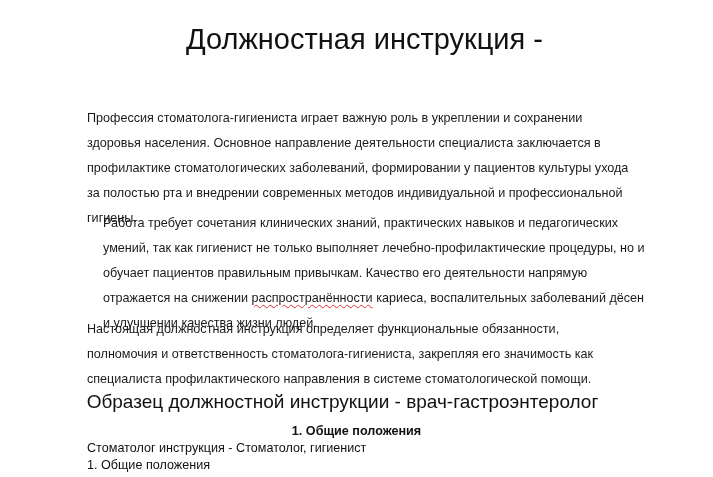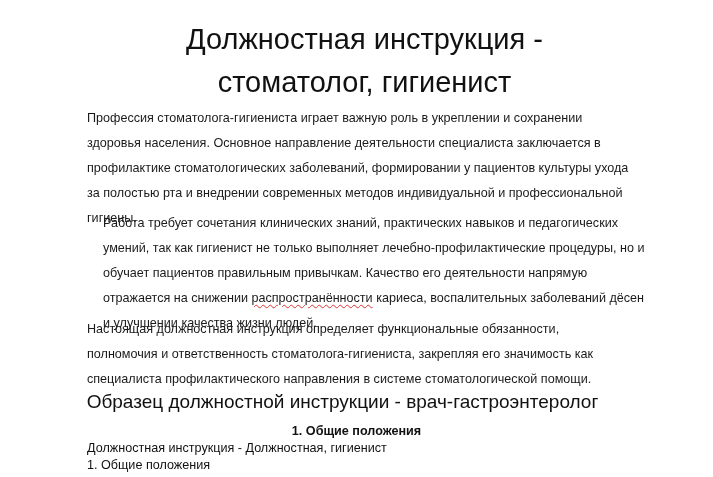--- a/index.html
+++ b/index.html
@@ -42,27 +42,26 @@
       position: absolute; left: 87px; font-size: 12.6px; line-height: 17px; margin: 0;
     }
     .l1 { top: 440px; }
     .l2 { top: 457px; }
   </style>
 </head>
 <body>
 
 <h1 class="title">
   <span>Должностная инструкция -</span><br>
-  <span>стоматолог, гигиенист</span>
 </h1>
 
 <p class="para p1">Профессия стоматолога-гигиениста играет важную роль в укреплении и сохранении здоровья населения. Основное направление деятельности специалиста заключается в профилактике стоматологических заболеваний, формировании у пациентов культуры ухода за полостью рта и внедрении современных методов индивидуальной и профессиональной гигиены.</p>
 
 <p class="para p2"><span>Работа требует сочетания клинических знаний, практических навыков и педагогических умений, так как гигиенист не только выполняет лечебно-профилактические процедуры, но и обучает пациентов правильным привычкам. Качество его деятельности напрямую отражается на снижении </span><span class="spell">распространённости</span><span> кариеса, воспалительных заболеваний дёсен и улучшении качества жизни людей.</span></p>
 
 <p class="para p3">Настоящая должностная инструкция определяет функциональные обязанности, полномочия и ответственность стоматолога-гигиениста, закрепляя его значимость как специалиста профилактического направления в системе стоматологической помощи.</p>
 
 <h2 class="subtitle">Образец должностной инструкции - врач-гастроэнтеролог</h2>
 
 <h3 class="section-head">1. Общие положения</h3>
 
-<p class="line l1">Должностная инструкция - Должностная, гигиенист</p>
+<p class="line l1">Стоматолог инструкция - Стоматолог, гигиенист</p>
 <p class="line l2">1. Общие положения</p>
 
 </body></html>

